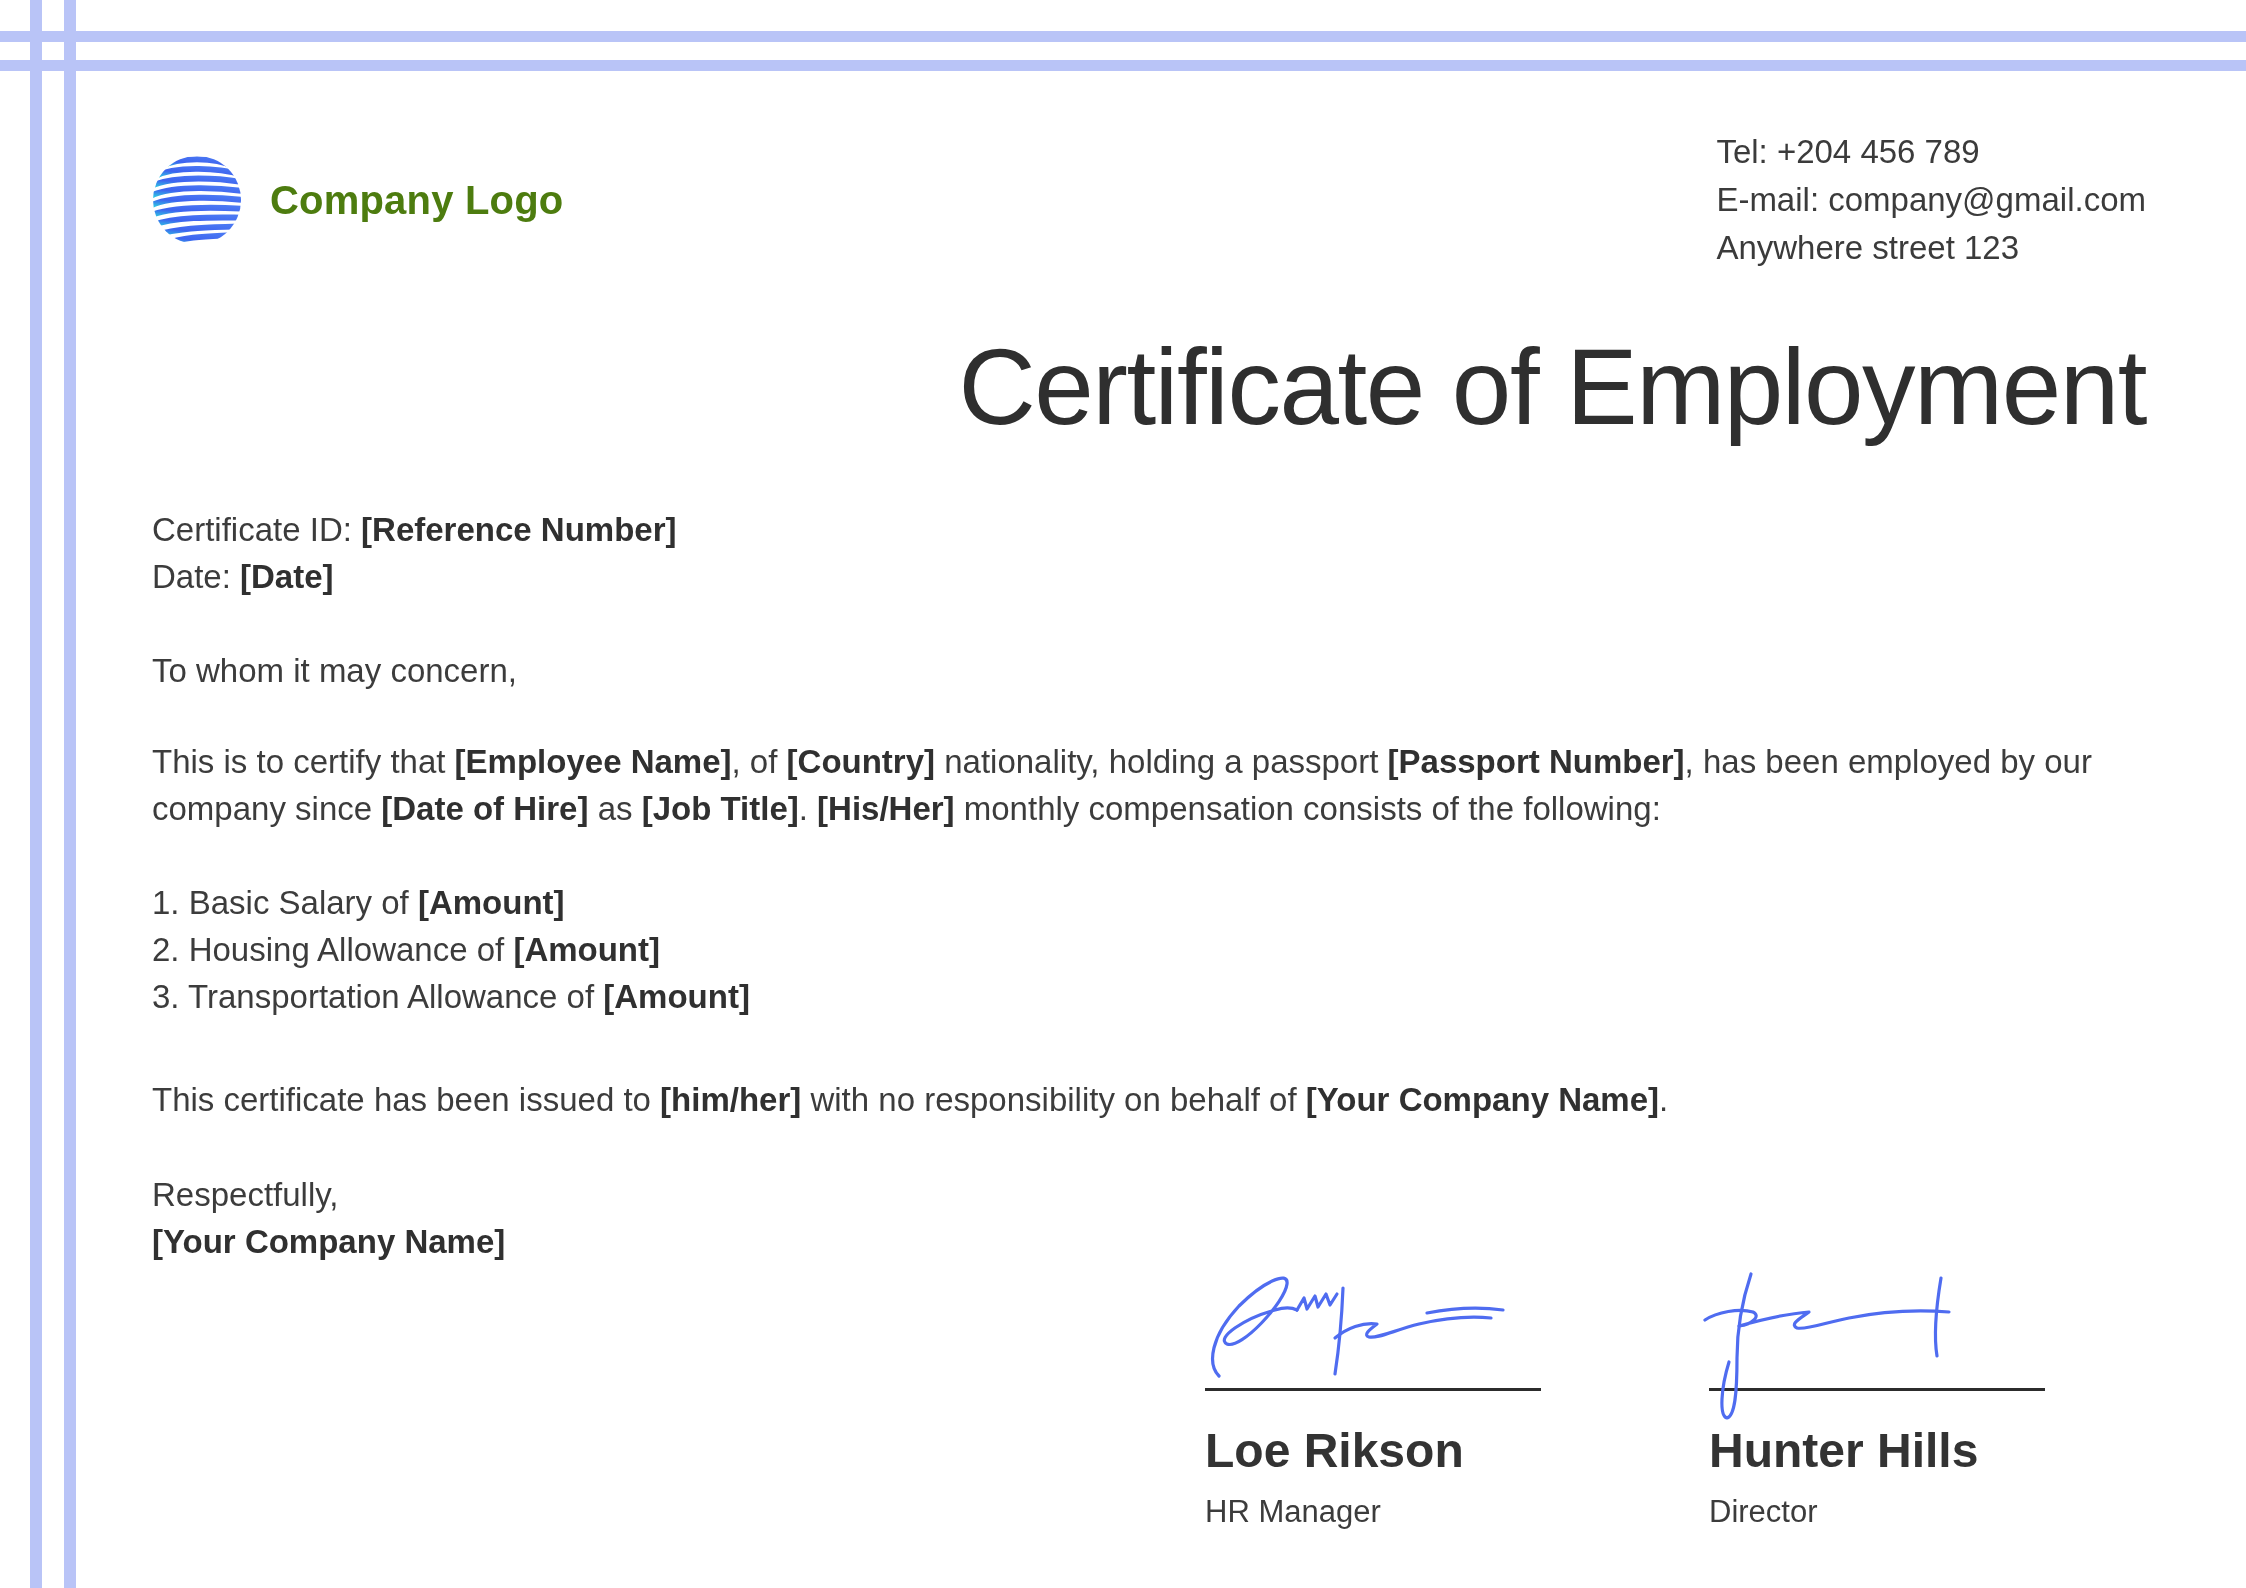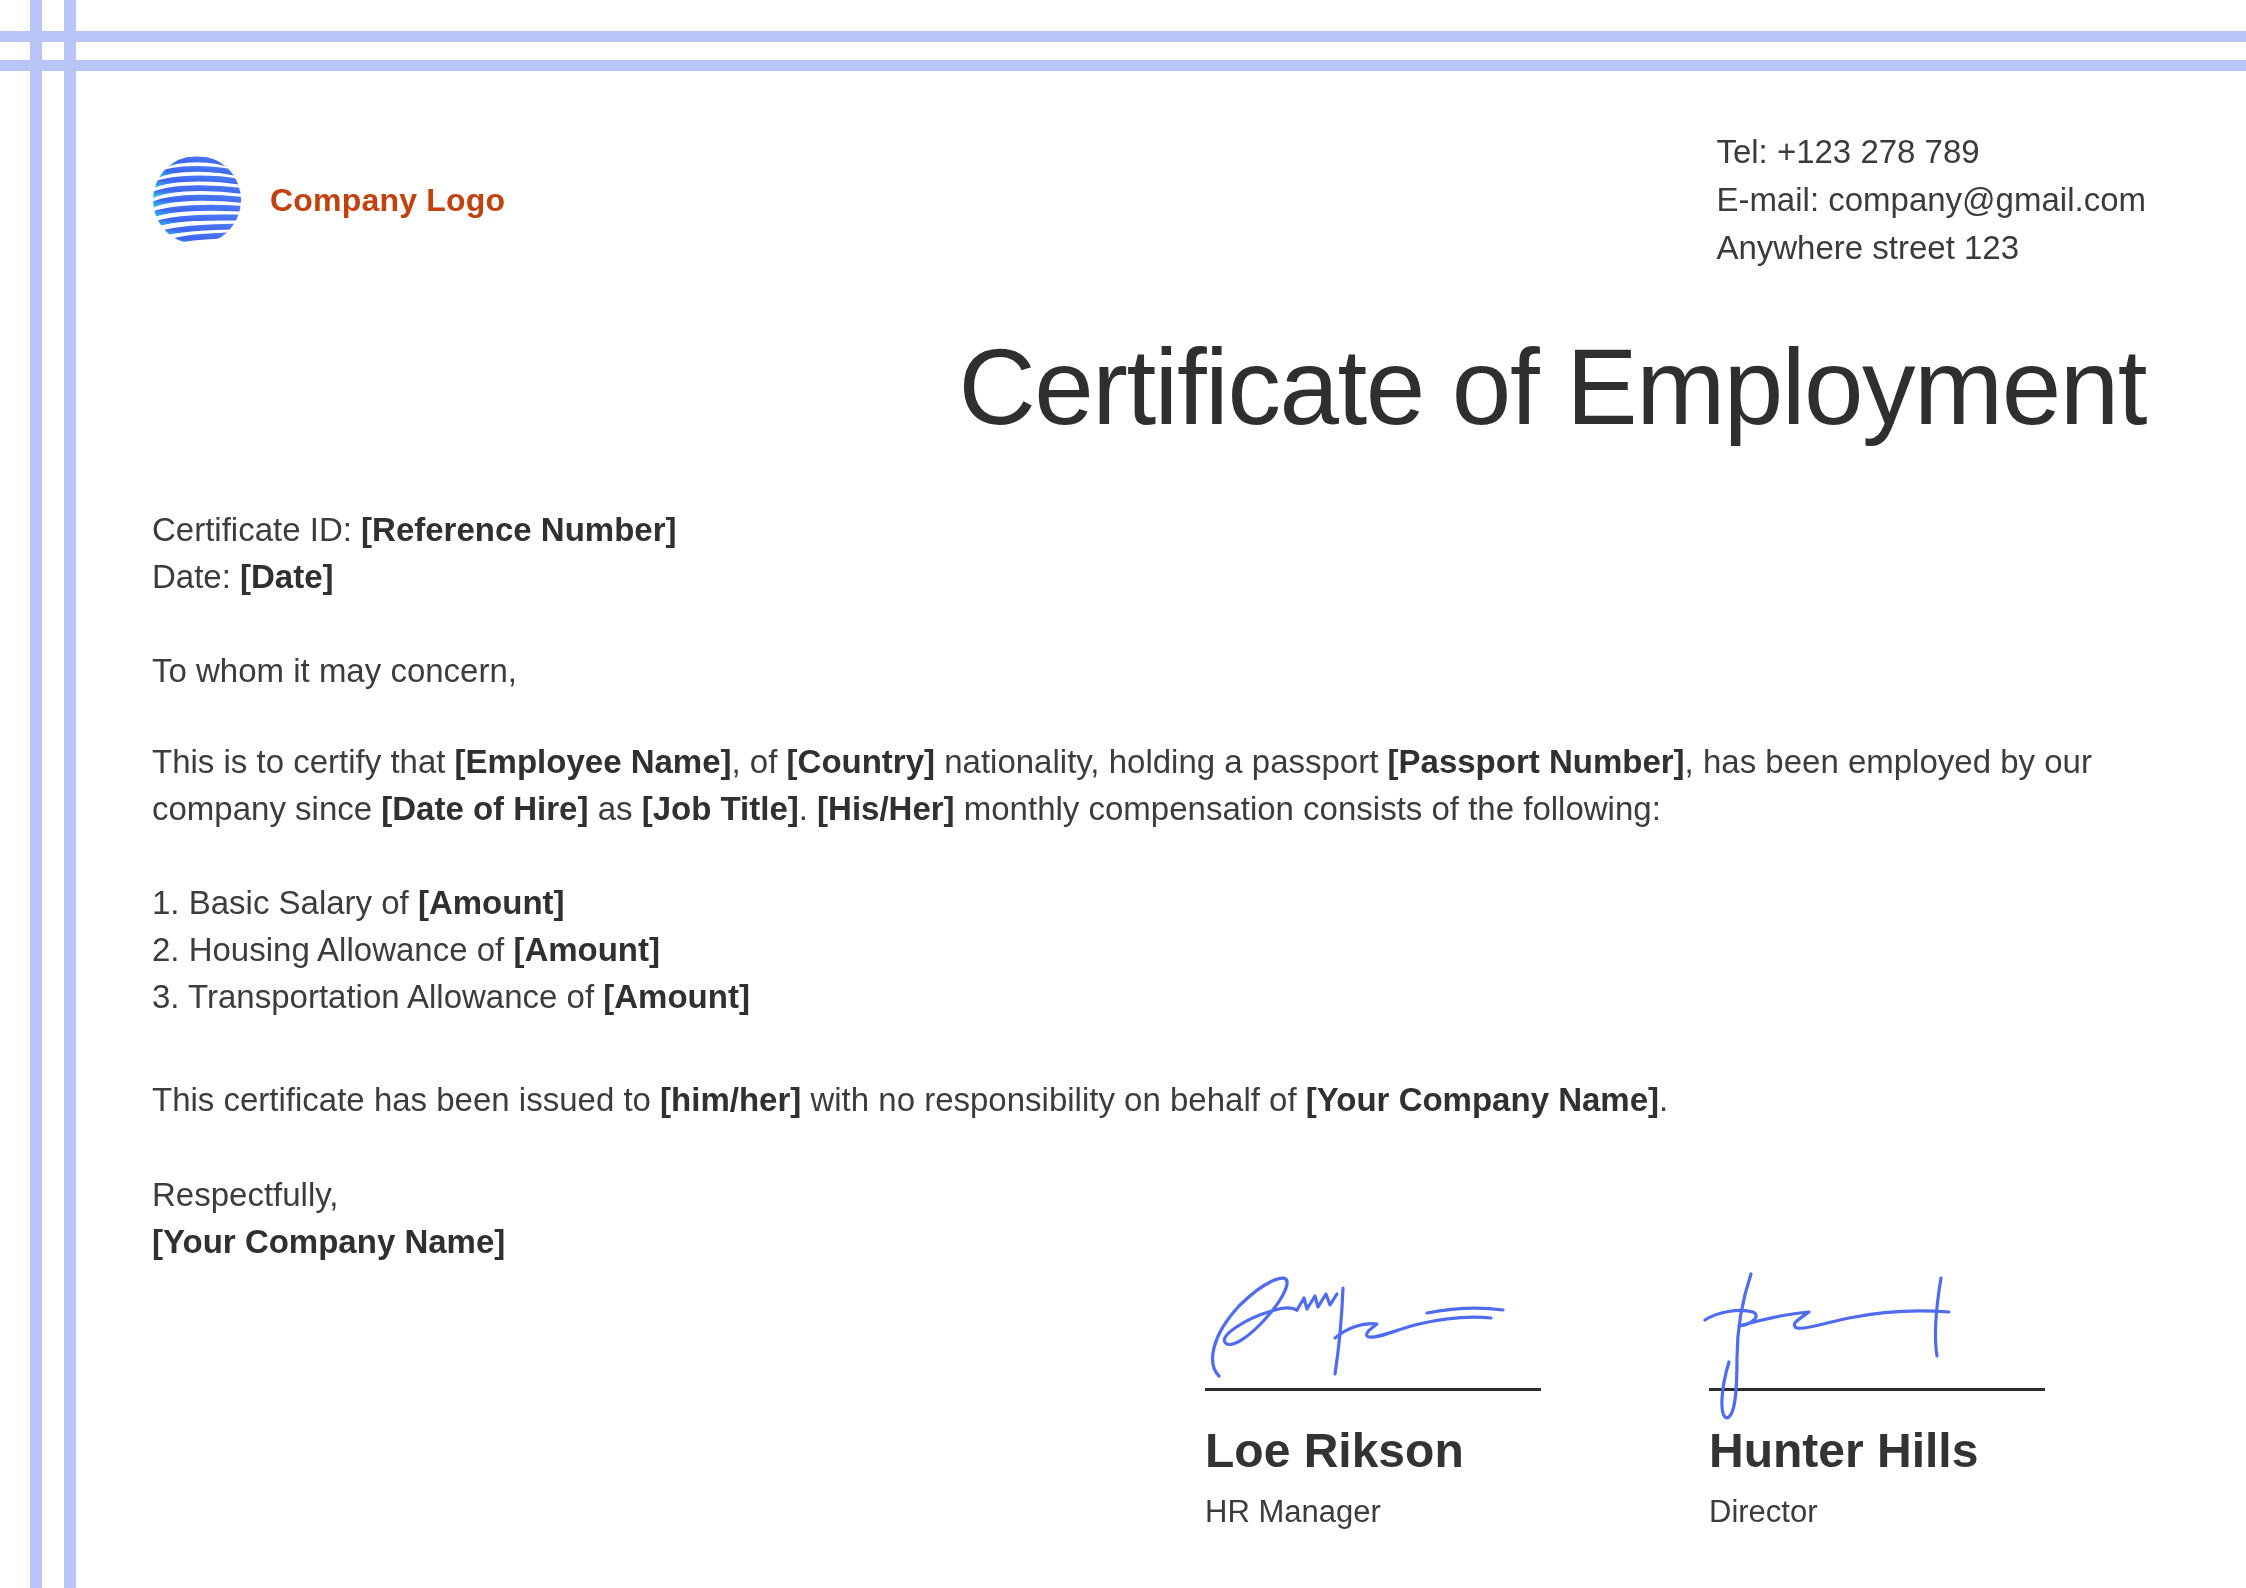--- a/index.html
+++ b/index.html
@@ -11,21 +11,21 @@
   
   .deco-h{position:absolute;left:0;right:0;height:11px;background:#b9c4f7;}
   .deco-h.l1{top:31px;} .deco-h.l2{top:60px;}
   .deco-v{position:absolute;top:0;bottom:0;width:12px;background:#b9c4f7;}
   .deco-v.l1{left:30px;} .deco-v.l2{left:64px;}
 
   .content{position:absolute;left:152px;top:128px;width:1994px;}
 
   .header{display:flex;align-items:center;}
   .logo-group{display:flex;align-items:center;gap:28px;}
-  .logo-label{font-size:32px;font-weight:700;color:#c2410c;letter-spacing:0.2px;}
+  .logo-label{font-size:40px;font-weight:700;color:#4d7c0f;letter-spacing:0.2px;}
   .contact{margin-left:auto;font-size:33px;line-height:48px;color:#3b3b3b;}
 
   .title{
     margin:52px 0 0 0;font-size:107px;font-weight:300;color:#2f2f2f;
     letter-spacing:-1.5px;line-height:1.18;text-align:right;
   }
 
   .bodytext{font-size:33px;line-height:47px;color:#3c3c3c;}
   .meta{margin-top:56px;}
   .salutation{margin:47px 0 0 0;}
@@ -75,21 +75,21 @@
           <path d="M-2,52 C22,40 76,44 94,46"></path>
           <path d="M-2,62 C24,51 76,54 94,55"></path>
           <path d="M0,72 C26,62 74,64 92,64"></path>
           <path d="M4,82 C30,73 70,74 88,73"></path>
           <path d="M12,91 C34,83 62,83 80,82"></path>
         </g>
       </svg>
       <span class="logo-label">Company Logo</span>
     </div>
     <div class="contact">
-      <div>Tel: +123 278 789</div>
+      <div>Tel: +204 456 789</div>
       <div>E-mail: company@gmail.com</div>
       <div>Anywhere street 123</div>
     </div>
   </header>
 
   <h1 class="title">Certificate of Employment</h1>
 
   <div class="meta bodytext">
     <div><span>Certificate ID: </span><span class="b">[Reference Number]</span></div>
     <div><span>Date: </span><span class="b">[Date]</span></div>

